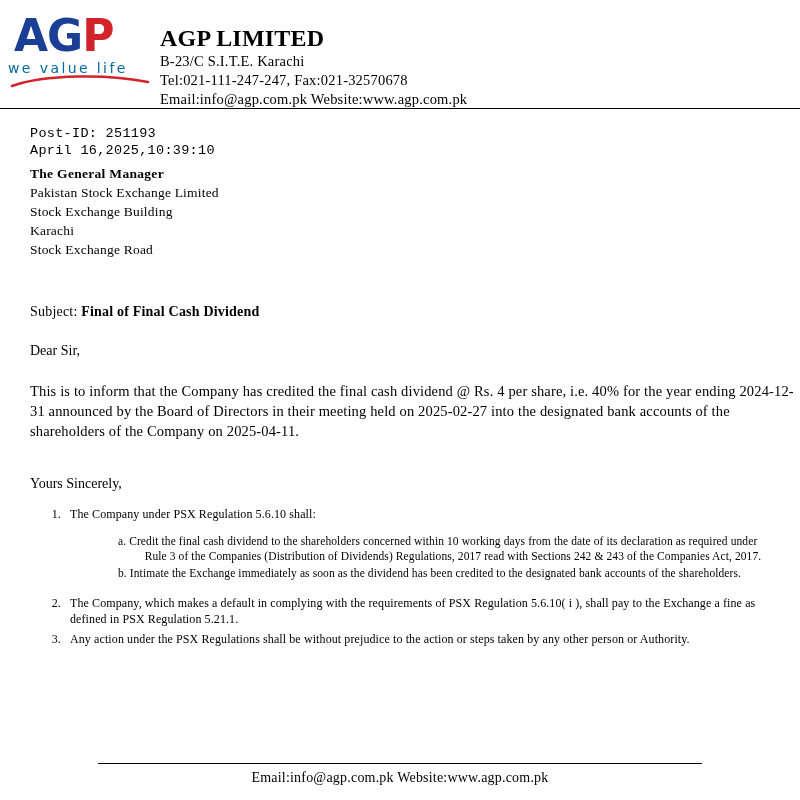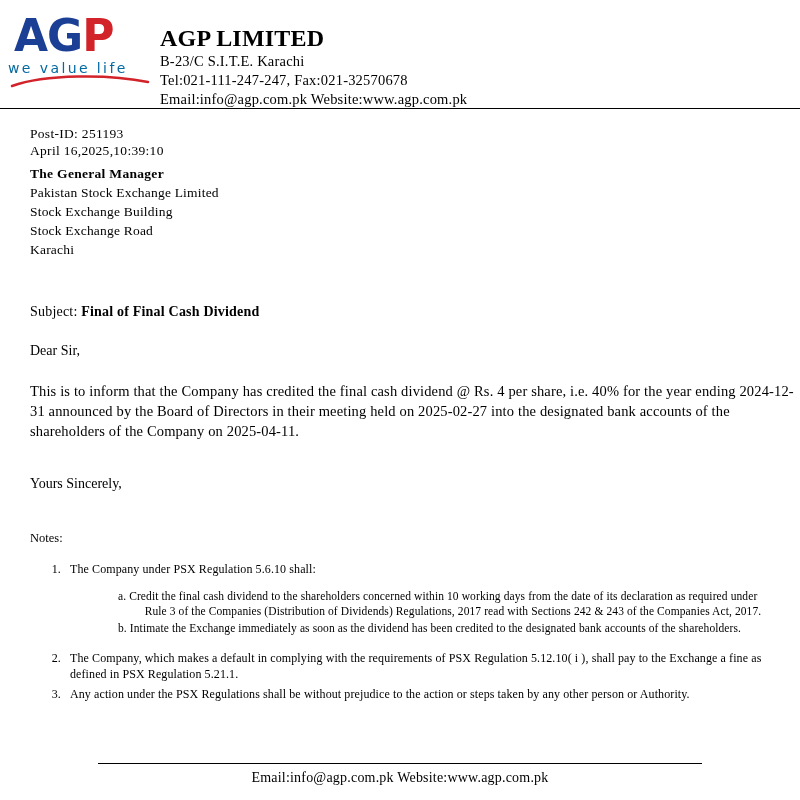--- a/index.html
+++ b/index.html
@@ -91,20 +91,21 @@
   .body-area {
     padding: 16px 30px 0 30px;
     box-sizing: border-box;
     font-size: 13.5px;
     line-height: 17px;
   }
   .meta-line {
     font-size: 13.5px;
     line-height: 17px;
     letter-spacing: 0.3px;
+    font-family: Liberation Mono, monospace;
   }
   .addressee {
     margin-top: 5px;
   }
   .addressee-title {
     font-weight: bold;
     font-size: 13.5px;
     letter-spacing: 0.3px;
     line-height: 19px;
   }
@@ -214,54 +215,53 @@
 
   <div class="body-area">
 
     <div class="meta-line">Post-ID: 251193</div>
     <div class="meta-line">April 16,2025,10:39:10</div>
 
     <div class="addressee">
       <div class="addressee-title">The General Manager</div>
       <div class="addressee-line">Pakistan Stock Exchange Limited</div>
       <div class="addressee-line">Stock Exchange Building</div>
+      <div class="addressee-line">Karachi</div>
       <div class="addressee-line">Stock Exchange Road</div>
-      <div class="addressee-line">Karachi</div>
     </div>
 
     <div class="subject">
       <span>Subject:</span>
       <b>Final of Final  Cash Dividend</b>
     </div>
 
     <div class="salutation">Dear Sir,</div>
 
     <div class="para">This is to inform that the Company has credited the final cash dividend @ Rs. 4 per share, i.e. 40% for the year ending 2024-12-31 announced by the Board of Directors in their meeting held on 2025-02-27 into the designated bank accounts of the shareholders of the Company on 2025-04-11.</div>
 
     <div class="signoff">Yours Sincerely,</div>
 
-    <div class="notes-label">Notes:</div>
 
     <ol class="notes">
       <li>
         <span>The Company under PSX Regulation 5.6.10 shall:</span>
         <div class="sub-list">
           <div class="sub-item">
             <span>a.</span>
             <span>Credit the final cash dividend to the shareholders concerned within 10 working days from the date of its declaration as required under</span>
             <span class="cont">Rule 3 of the Companies (Distribution of Dividends) Regulations, 2017 read with Sections 242 &amp; 243 of the Companies Act, 2017.</span>
           </div>
           <div class="sub-item">
             <span>b.</span>
             <span>Intimate the Exchange immediately  as soon as the dividend has been credited to the designated bank accounts of the shareholders.</span>
           </div>
         </div>
       </li>
       <li class="spacer-li">
-        <span>The Company, which makes a default in complying with the requirements of PSX Regulation 5.12.10( i ), shall pay to the Exchange a fine as defined in PSX Regulation 5.21.1.</span>
+        <span>The Company, which makes a default in complying with the requirements of PSX Regulation 5.6.10( i ), shall pay to the Exchange a fine as defined in PSX Regulation 5.21.1.</span>
       </li>
       <li>
         <span>Any action under the PSX Regulations shall be without prejudice to the action or steps taken by any other person or Authority.</span>
       </li>
     </ol>
 
   </div>
 
   <div class="footer">
     <div class="footer-rule"></div>

